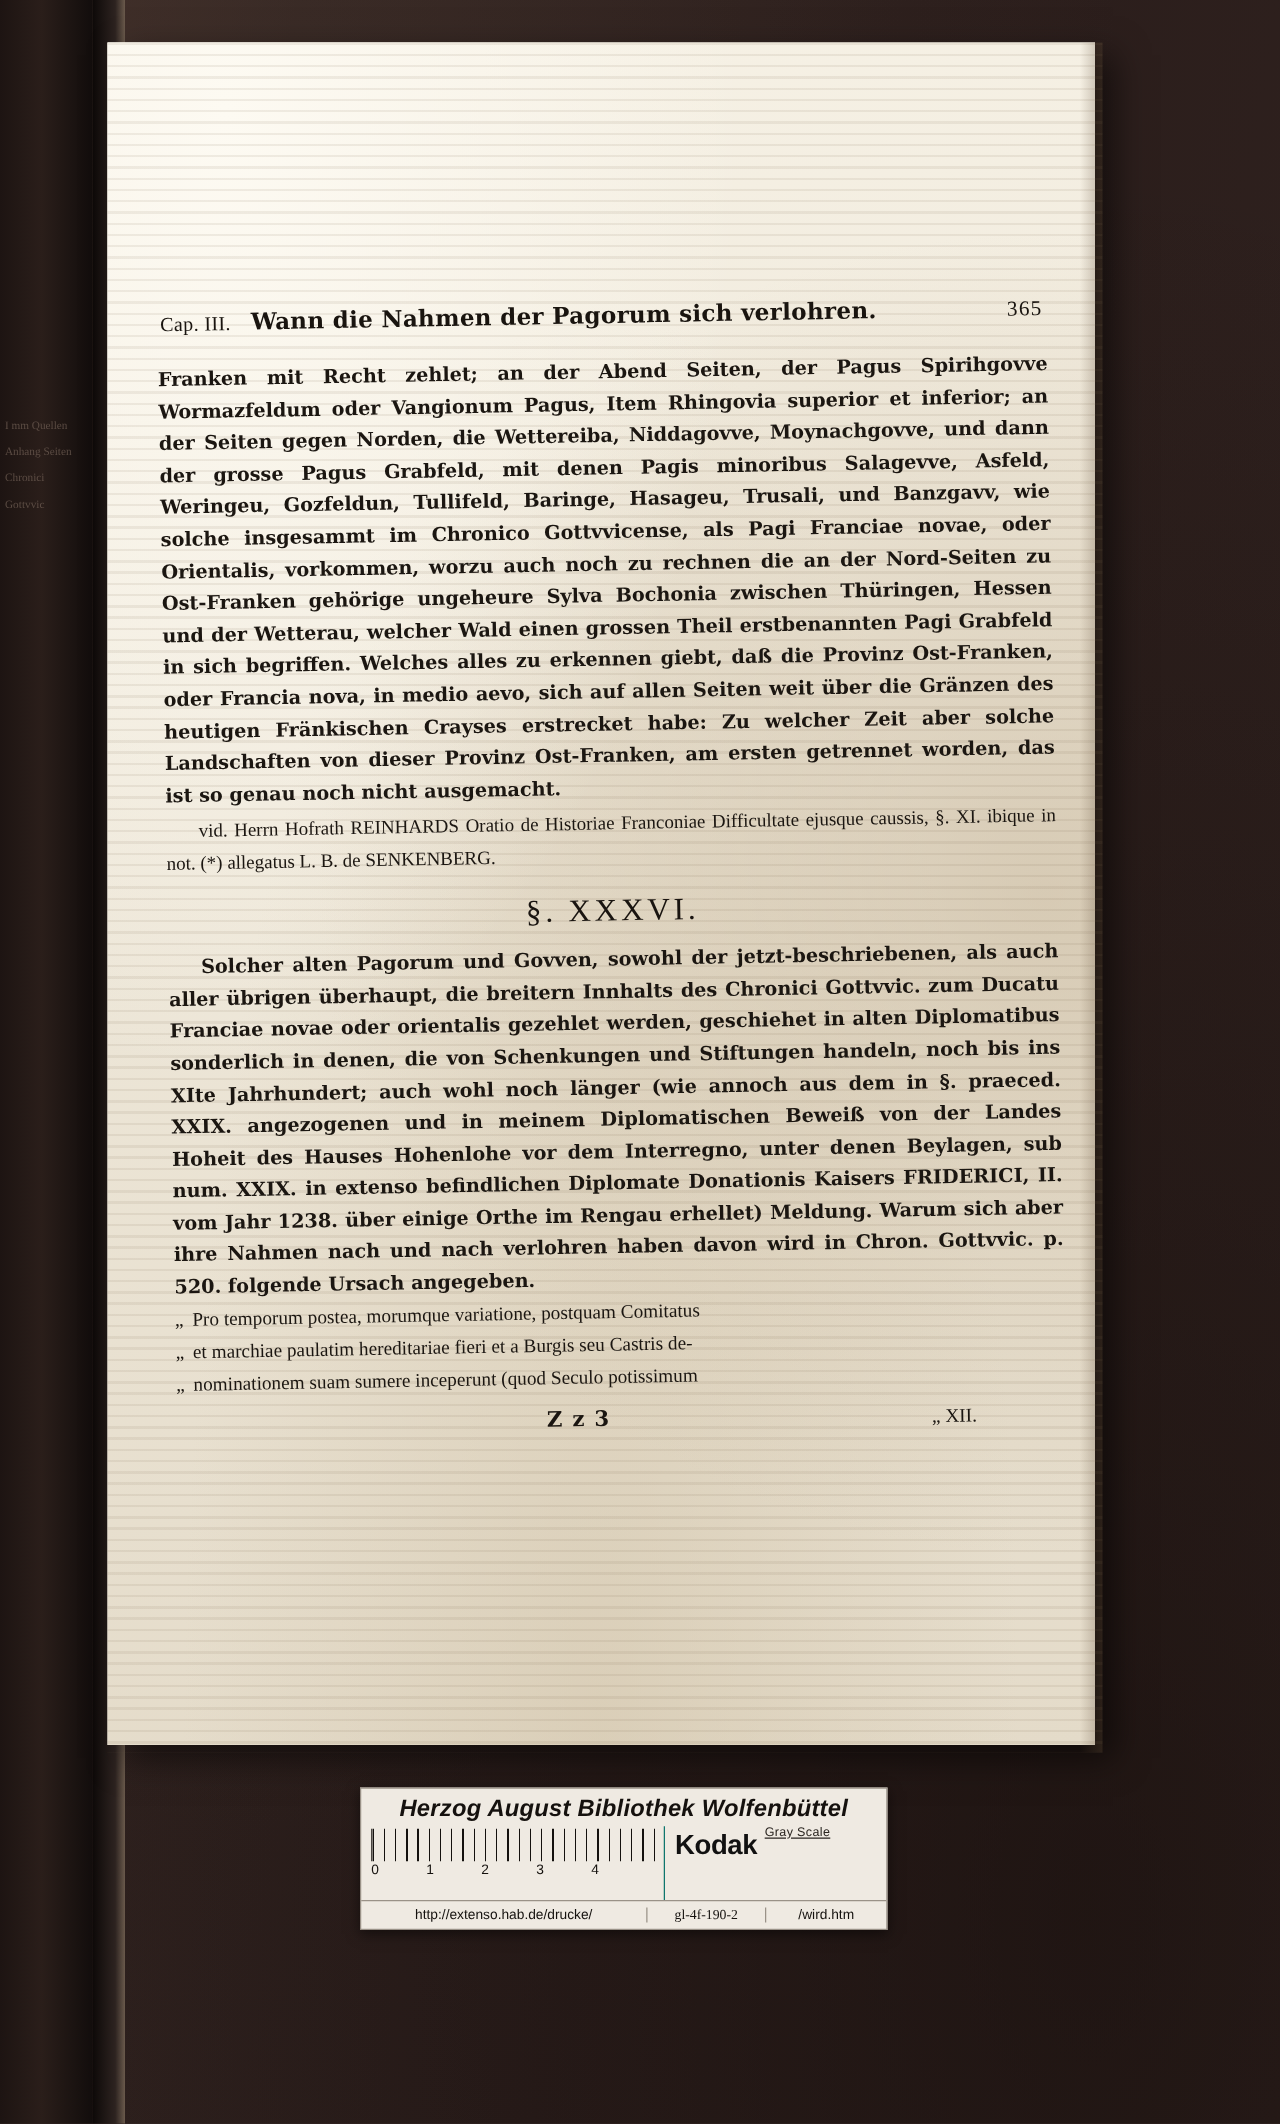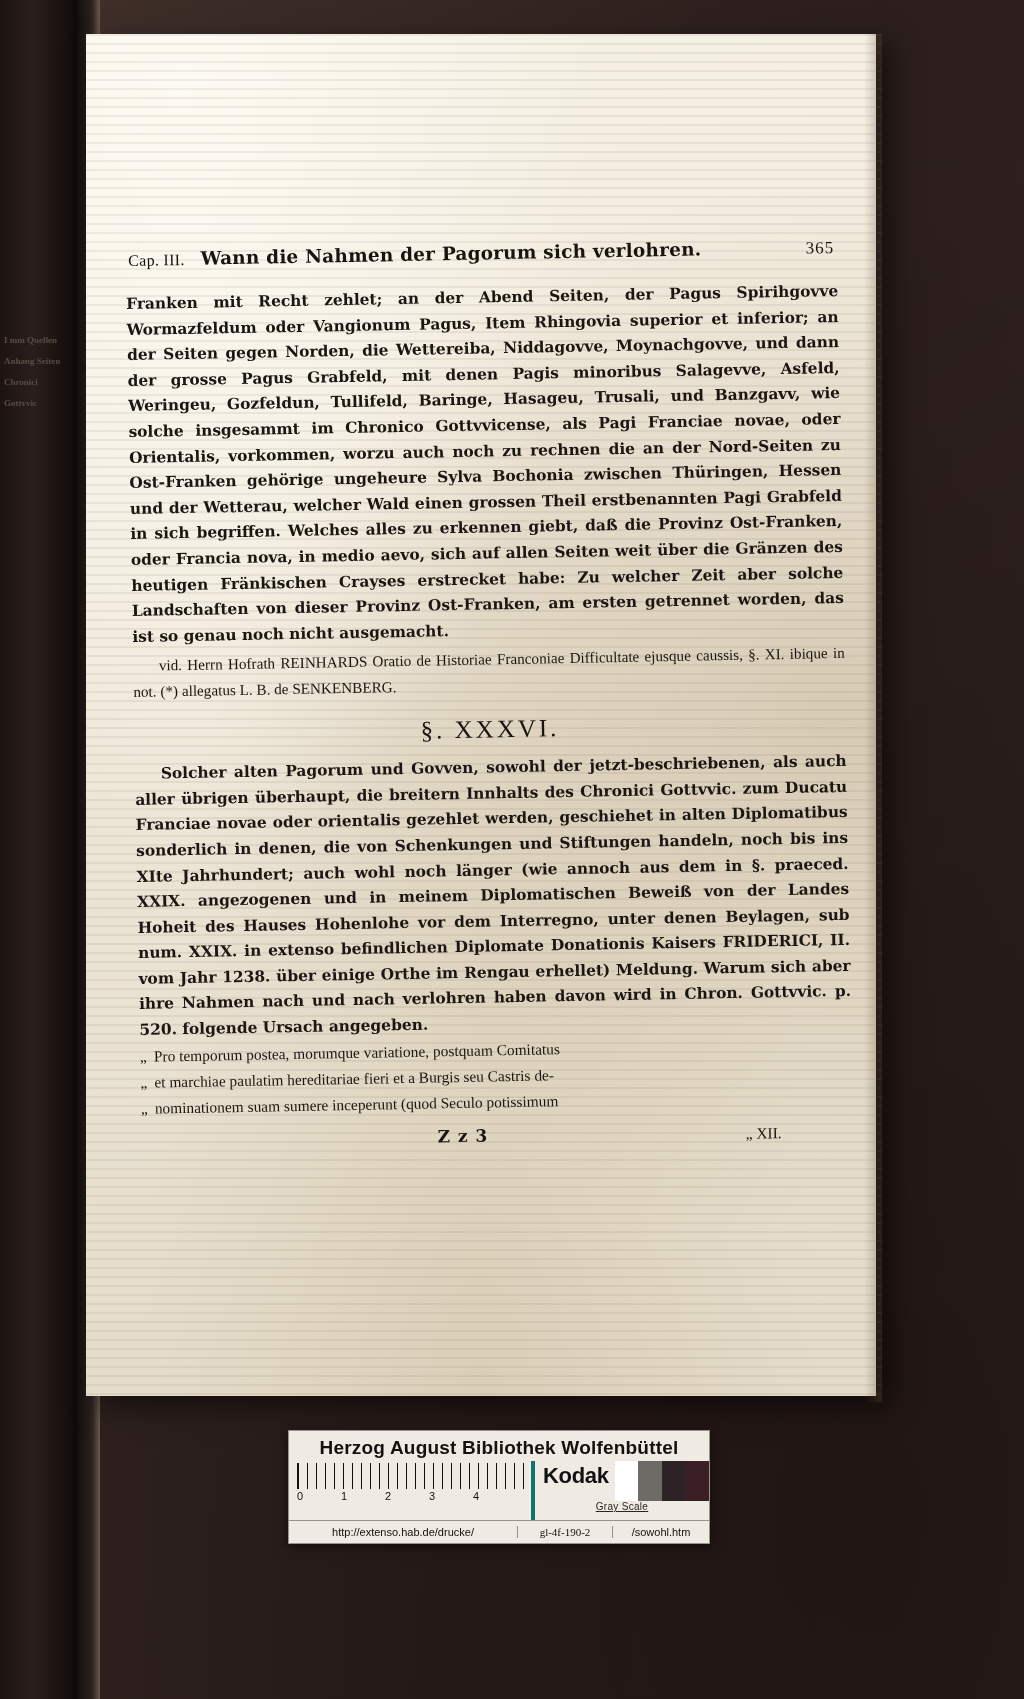--- a/index.html
+++ b/index.html
@@ -40,21 +40,20 @@
   .left-strip-text {
     position: absolute;
     left: 4px;
     top: 330px;
     width: 60px;
     color: #6d5c52;
     font-size: 9px;
     line-height: 21px;
     opacity: 0.75;
     font-family: "Liberation Serif", serif;
-    font-weight: bold;
   }
 
   
   .gutter {
     position: absolute;
     left: 74px; top: 0; bottom: 0;
     width: 26px;
     background: linear-gradient(90deg, #0d0908 0%, #2d2320 70%, #6a5a4c 100%);
   }
 
@@ -204,20 +203,21 @@
     flex-direction: column;
     font-family: "Liberation Sans", sans-serif;
   }
   .strip-title {
     text-align: center;
     font-size: 19px;
     font-weight: 700;
     color: #15110e;
     padding: 6px 0 2px;
     letter-spacing: .2px;
+    font-style: italic;
   }
   .strip-mid {
     display: flex;
     flex: 1;
     align-items: stretch;
   }
   .ruler {
     width: 228px;
     position: relative;
     padding: 2px 6px 0 8px;
@@ -230,23 +230,23 @@
   }
   .ruler-nums {
     display: flex;
     font-size: 11px;
     color: #14110e;
     margin-top: 1px;
   }
   .ruler-nums span { width: 44px; }
   .kodak {
     flex: 1;
-    border-left: 4px solid #0f766e;
-    display: flex;
-    flex-direction: column;
+    border-left: 1px solid #0f766e;
+    display: flex;
+    flex-direction: row;
   }
   .kodak-top { display: flex; align-items: stretch; height: 40px; }
   .kodak-word {
     font-size: 22px;
     font-weight: 700;
     color: #111;
     padding: 2px 6px 0 8px;
     letter-spacing: -.3px;
   }
   .gray-patches { display: flex; flex: 1; }
@@ -340,15 +340,15 @@
           <div class="gp gp3"></div>
           <div class="gp gp4"></div>
         </div>
       </div>
       <div class="kodak-sub">Gray Scale</div>
     </div>
   </div>
   <div class="strip-bottom">
     <div class="sb-url">http://extenso.hab.de/drucke/</div>
     <div class="sb-id">gl-4f-190-2</div>
-    <div class="sb-start">/sowohl.htm</div>
+    <div class="sb-start">/wird.htm</div>
   </div>
 </div>
 
 </body></html>

